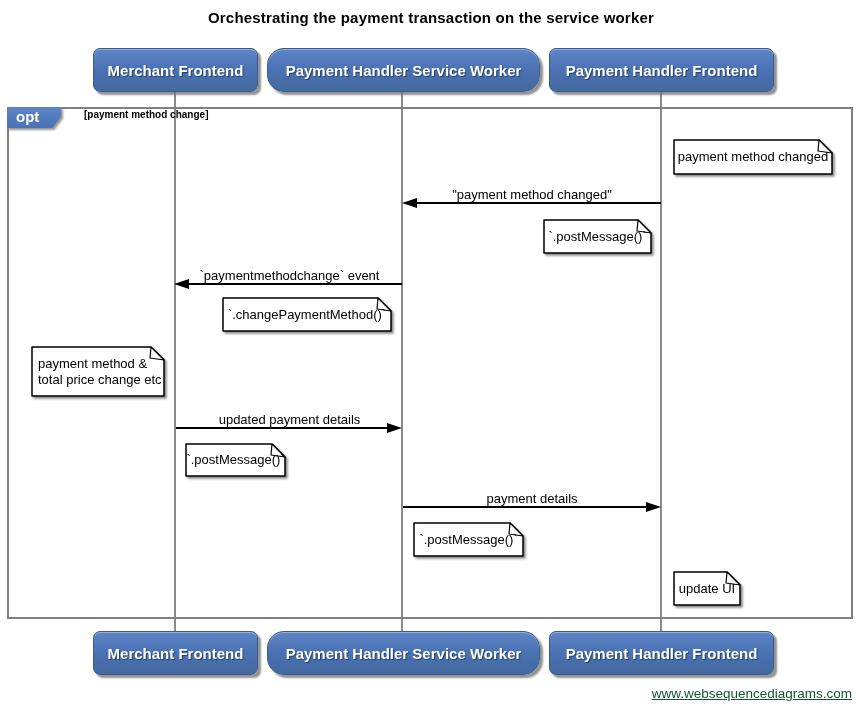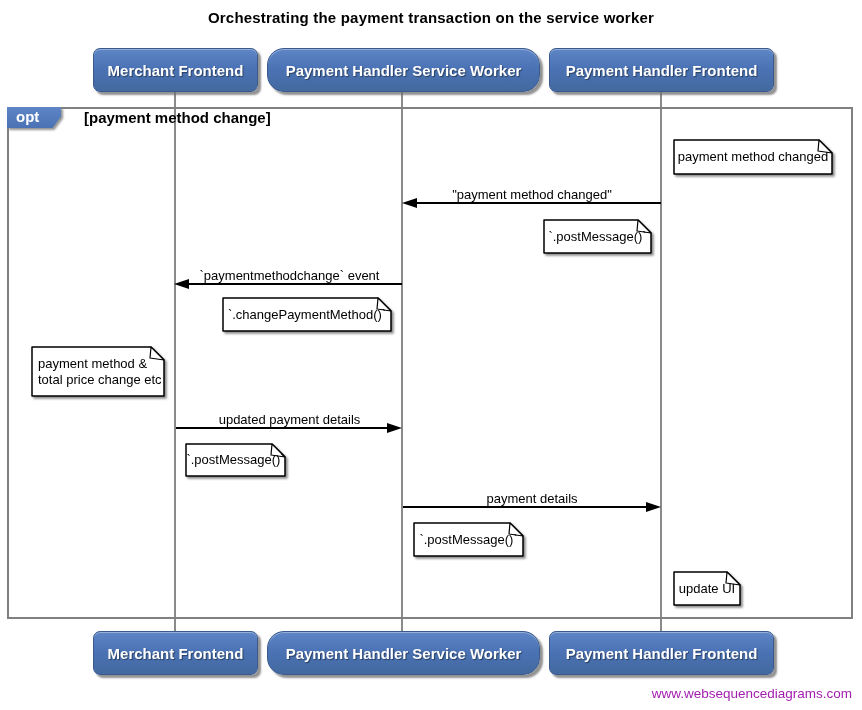--- a/index.html
+++ b/index.html
@@ -33,39 +33,39 @@
     border:2px solid #808080;box-sizing:border-box;
   }
   .frame-tab-wrap{position:absolute;left:7px;top:107px;filter:drop-shadow(2px 2px 1px rgba(120,120,120,0.8));}
   .frame-tab{
     width:54px;height:21px;background:linear-gradient(180deg,#5e86c6,#4a72b4);
     clip-path:polygon(0 0,100% 0,100% 45%,84% 100%,0 100%);
     color:#fff;font-weight:bold;font-size:15px;line-height:20px;text-align:left;
     padding-left:9px;box-sizing:border-box;
   }
   .frame-cond{
-    position:absolute;left:84px;top:109px;font-size:15px;font-weight:bold;
+    position:absolute;left:84px;top:109px;font-size:10px;font-weight:bold;
   }
   
   .msg-line{position:absolute;height:2px;background:#000;}
   .ah{position:absolute;width:0;height:0;border-top:5px solid transparent;border-bottom:5px solid transparent;}
   .ah.left{border-right:15px solid #000;}
   .ah.right{border-left:15px solid #000;}
   .msg-label{position:absolute;font-size:13px;text-align:center;white-space:nowrap;}
   
   .note{position:absolute;border-radius:18px;}
   .note svg{display:block;filter:drop-shadow(2px 2px 1px rgba(110,110,110,0.8));}
   .note .nt{
     position:absolute;left:0;top:0;right:0;bottom:0;display:flex;flex-direction:column;
     align-items:center;justify-content:center;font-size:13px;line-height:16px;white-space:nowrap;
   }
   .note .nt.left-align{align-items:flex-start;padding-left:7px;}
   .np{fill:#ffffff;stroke:#000;stroke-width:1.5;stroke-linejoin:round;}
   .nf{fill:#ffffff;stroke:#000;stroke-width:1.2;stroke-linejoin:round;}
-  .watermark{position:absolute;top:686px;right:10px;font-size:13.5px;color:#a21caf;}
+  .watermark{position:absolute;top:686px;right:10px;font-size:13.5px;color:#14532d;text-decoration:underline;}
 </style>
 </head>
 <body>
 
 <div id="canvas">
 
   <div class="title">Orchestrating the payment transaction on the service worker</div>
 
   <div class="lifeline l1"></div>
   <div class="lifeline l2"></div>

